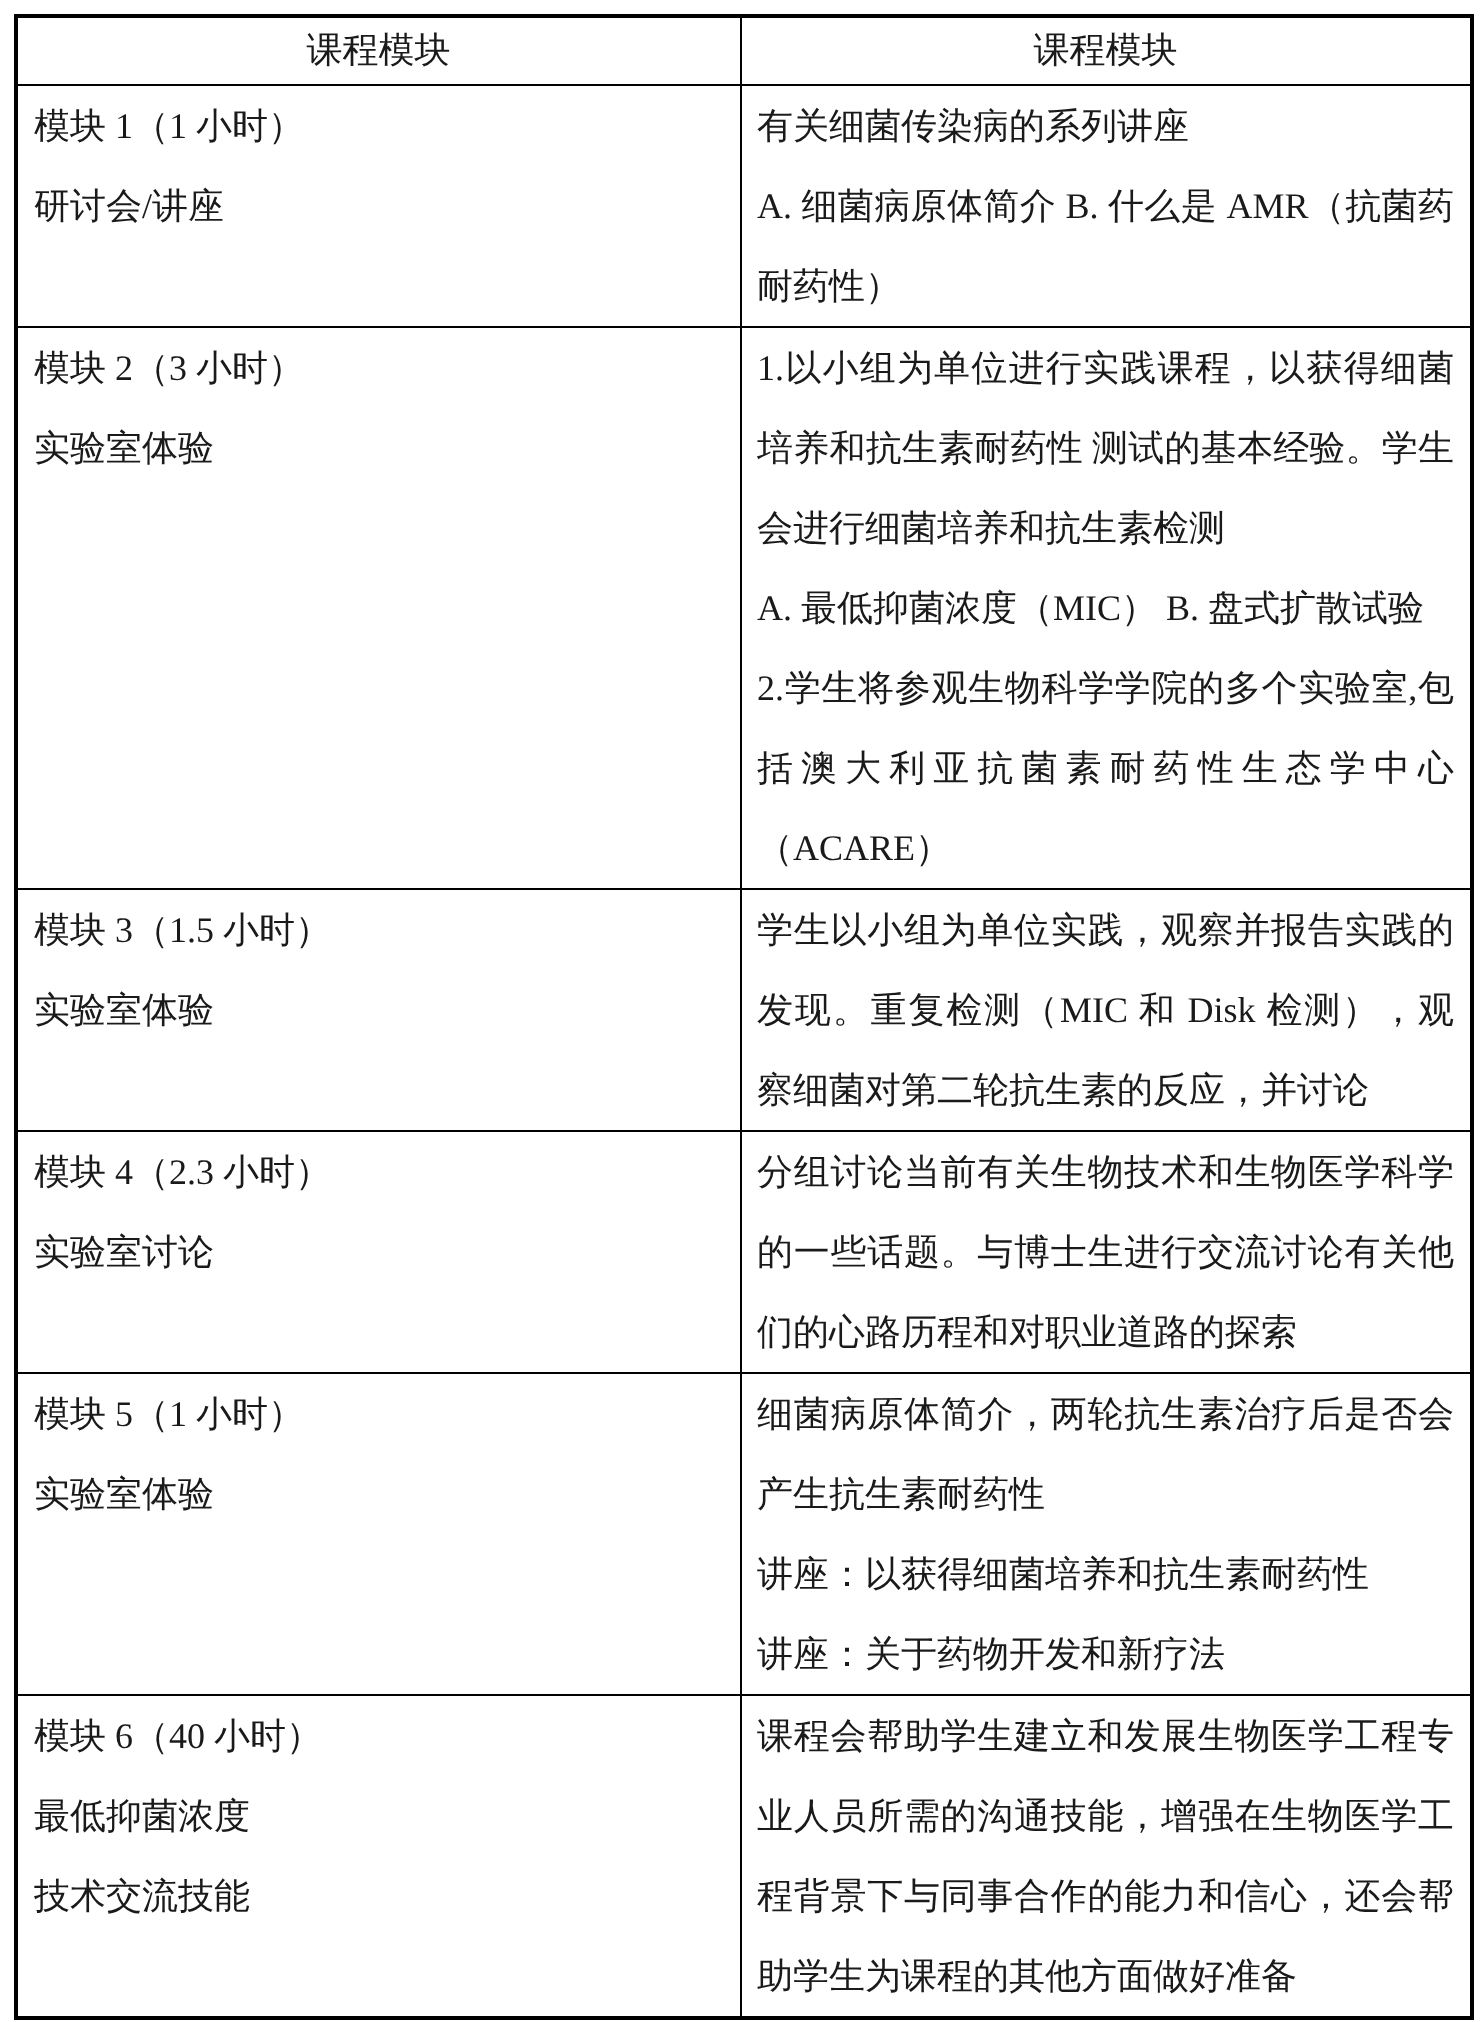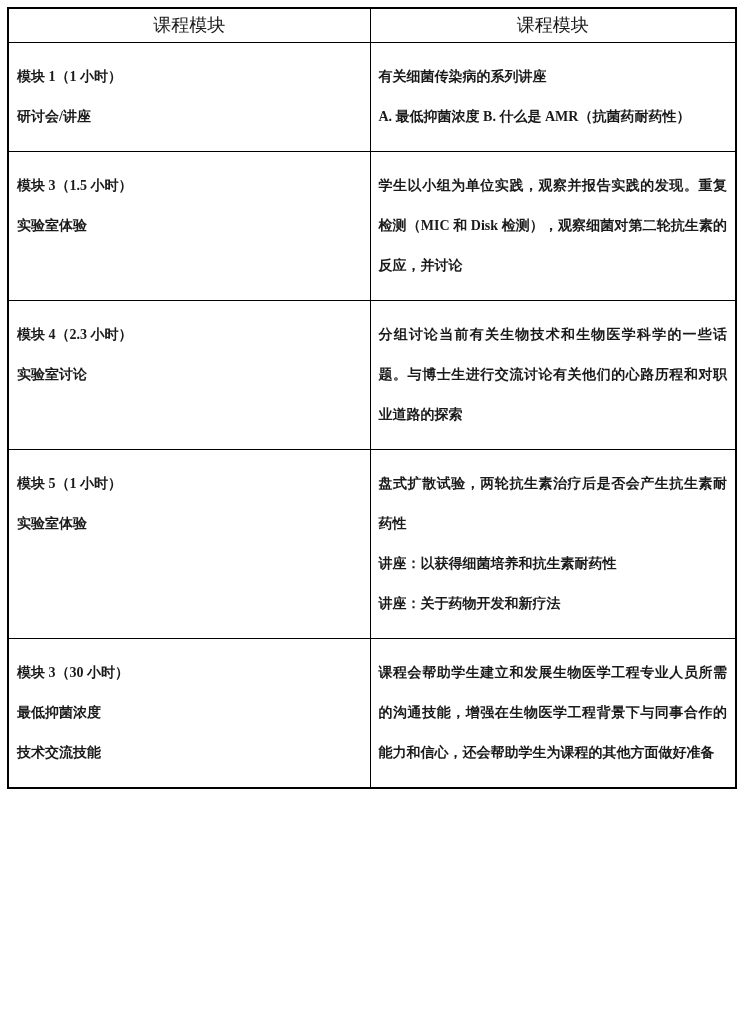--- a/index.html
+++ b/index.html
@@ -33,24 +33,23 @@
     height: 33px;
     line-height: 33px;
     padding: 0;
     font-weight: normal;
     font-size: 18px;
     text-align: center;
     vertical-align: middle;
   }
   .course-table td {
     vertical-align: top;
-    padding: 14px 8px;
-    font-size: 14px;
+    padding: 0 8px;
+    font-size: 18px;
     line-height: 40px;
-    font-weight: bold;
   }
   .module-line {
     line-height: 40px;
     white-space: nowrap;
     text-align: left;
   }
   .desc-para {
     margin: 0;
     line-height: 40px;
     text-align: justify;
@@ -74,21 +73,32 @@
       </tr>
     </thead>
     <tbody id="table-body">
         <tr>
           <td class="module-cell">
             <div class="module-line">模块 1（1 小时）</div>
             <div class="module-line">研讨会/讲座</div>
           </td>
           <td class="desc-cell">
             <p class="desc-para">有关细菌传染病的系列讲座</p>
-            <p class="desc-para">A. 最低抑菌浓度 B. 什么是 AMR（抗菌药耐药性）</p>
+            <p class="desc-para">A. 细菌病原体简介 B. 什么是 AMR（抗菌药耐药性）</p>
+          </td>
+        </tr>
+        <tr>
+          <td class="module-cell">
+            <div class="module-line">模块 2（3 小时）</div>
+            <div class="module-line">实验室体验</div>
+          </td>
+          <td class="desc-cell">
+            <p class="desc-para">1.以小组为单位进行实践课程，以获得细菌培养和抗生素耐药性 测试的基本经验。学生会进行细菌培养和抗生素检测</p>
+            <p class="desc-para">A. 最低抑菌浓度（MIC） B. 盘式扩散试验</p>
+            <p class="desc-para">2.学生将参观生物科学学院的多个实验室,包括澳大利亚抗菌素耐药性生态学中心（ACARE）</p>
           </td>
         </tr>
         <tr>
           <td class="module-cell">
             <div class="module-line">模块 3（1.5 小时）</div>
             <div class="module-line">实验室体验</div>
           </td>
           <td class="desc-cell">
             <p class="desc-para">学生以小组为单位实践，观察并报告实践的发现。重复检测（MIC 和 Disk 检测），观察细菌对第二轮抗生素的反应，并讨论</p>
           </td>
@@ -101,28 +111,28 @@
           <td class="desc-cell">
             <p class="desc-para">分组讨论当前有关生物技术和生物医学科学的一些话题。与博士生进行交流讨论有关他们的心路历程和对职业道路的探索</p>
           </td>
         </tr>
         <tr>
           <td class="module-cell">
             <div class="module-line">模块 5（1 小时）</div>
             <div class="module-line">实验室体验</div>
           </td>
           <td class="desc-cell">
-            <p class="desc-para">盘式扩散试验，两轮抗生素治疗后是否会产生抗生素耐药性</p>
+            <p class="desc-para">细菌病原体简介，两轮抗生素治疗后是否会产生抗生素耐药性</p>
             <p class="desc-para">讲座：以获得细菌培养和抗生素耐药性</p>
             <p class="desc-para">讲座：关于药物开发和新疗法</p>
           </td>
         </tr>
         <tr>
           <td class="module-cell">
-            <div class="module-line">模块 3（30 小时）</div>
+            <div class="module-line">模块 6（40 小时）</div>
             <div class="module-line">最低抑菌浓度</div>
             <div class="module-line">技术交流技能</div>
           </td>
           <td class="desc-cell">
             <p class="desc-para">课程会帮助学生建立和发展生物医学工程专业人员所需的沟通技能，增强在生物医学工程背景下与同事合作的能力和信心，还会帮助学生为课程的其他方面做好准备</p>
           </td>
         </tr>
       </tbody>
   </table>
 </div>

